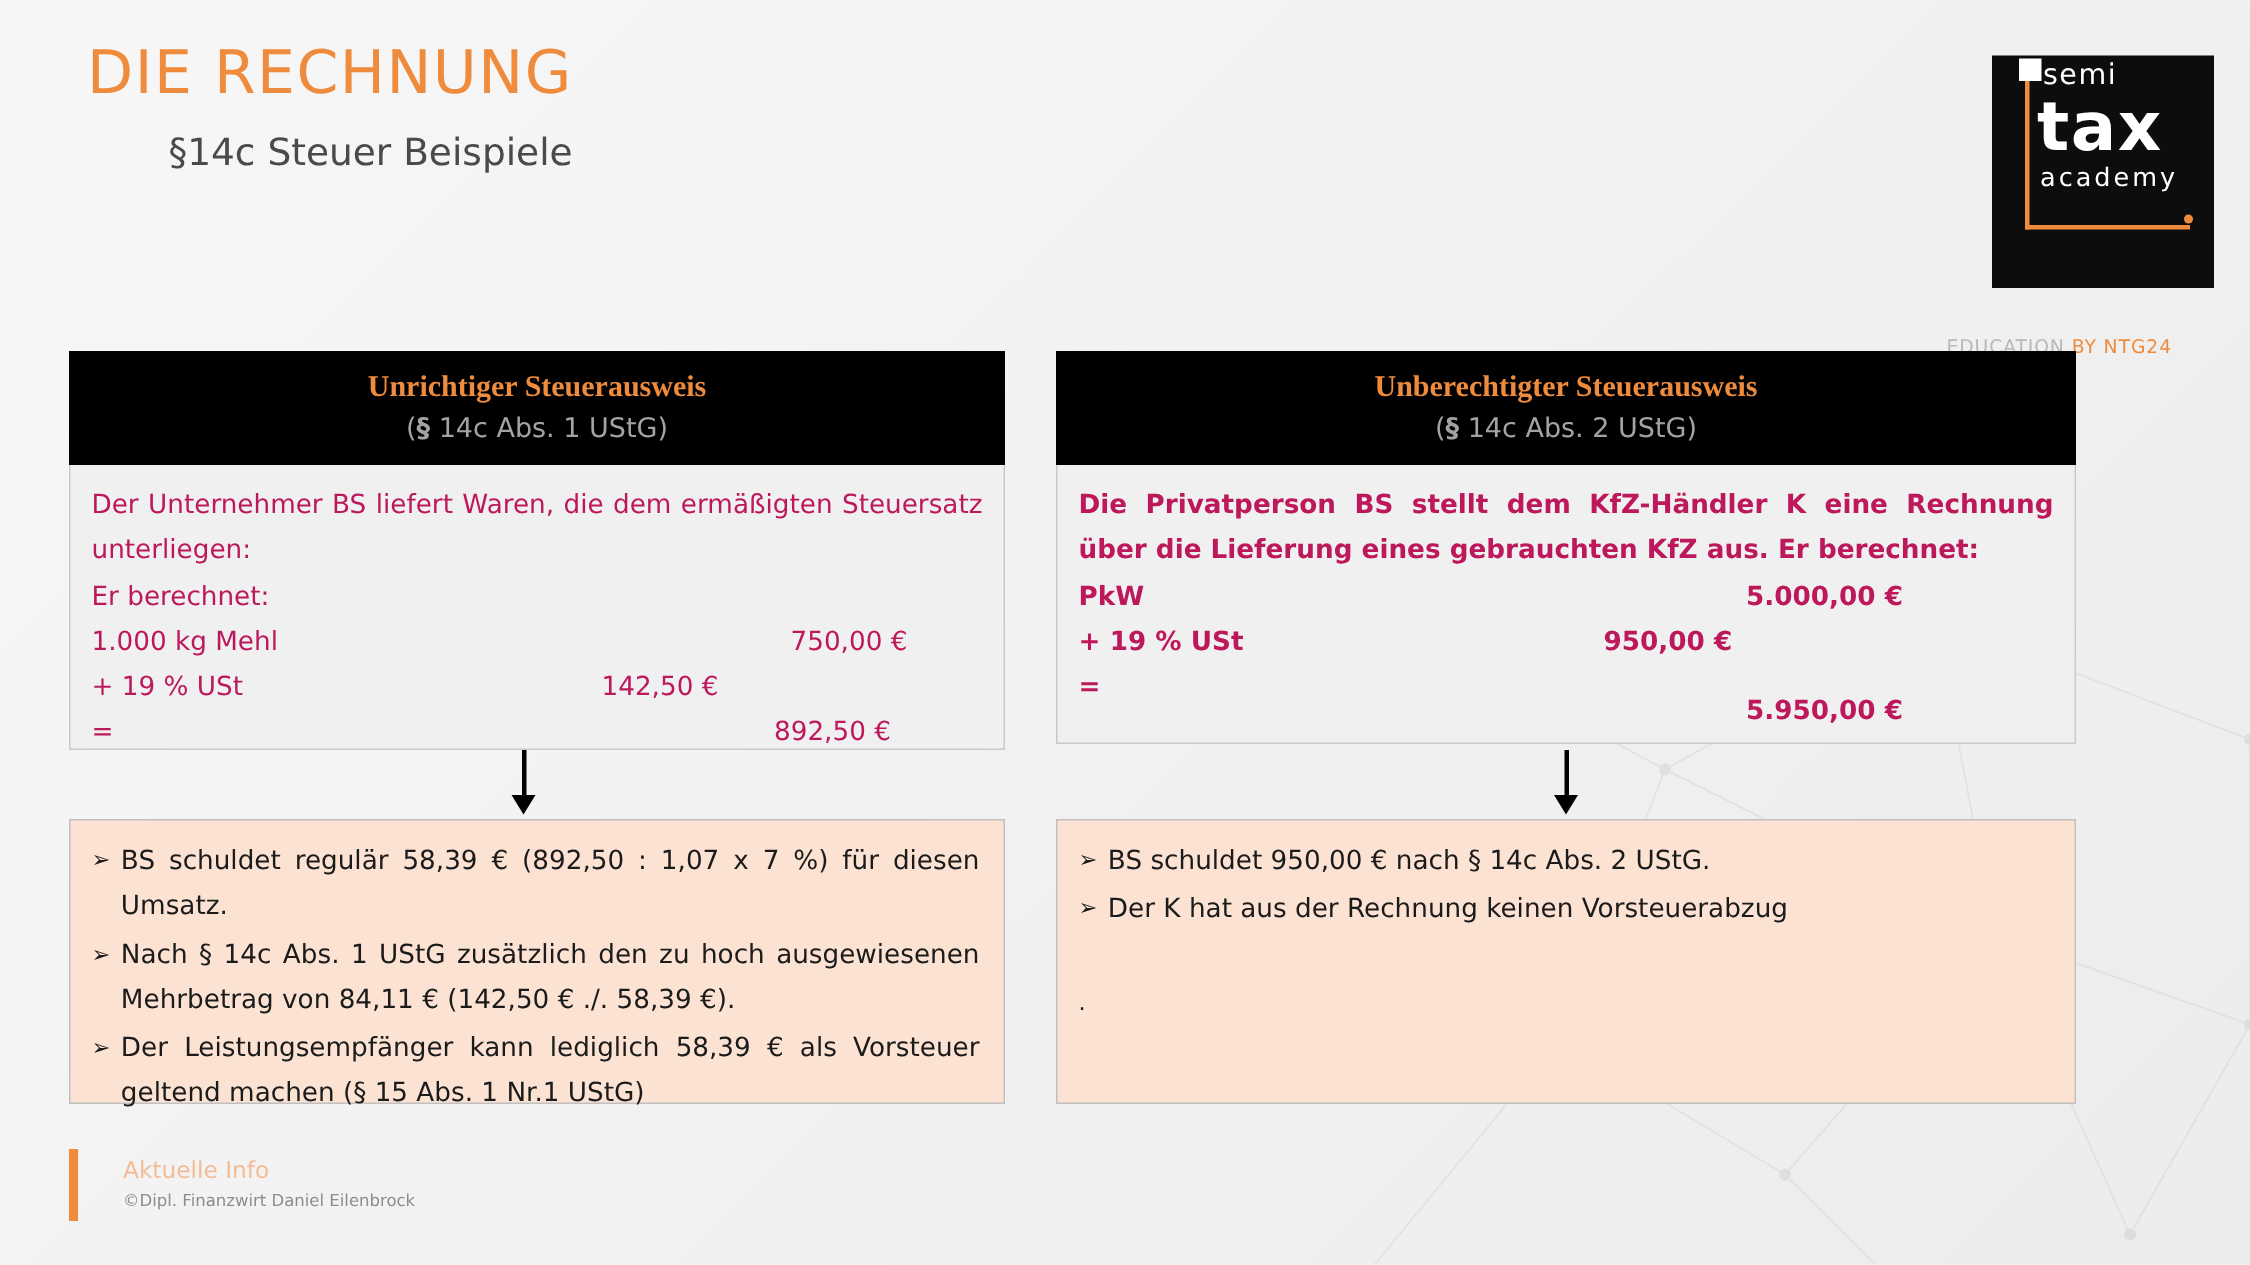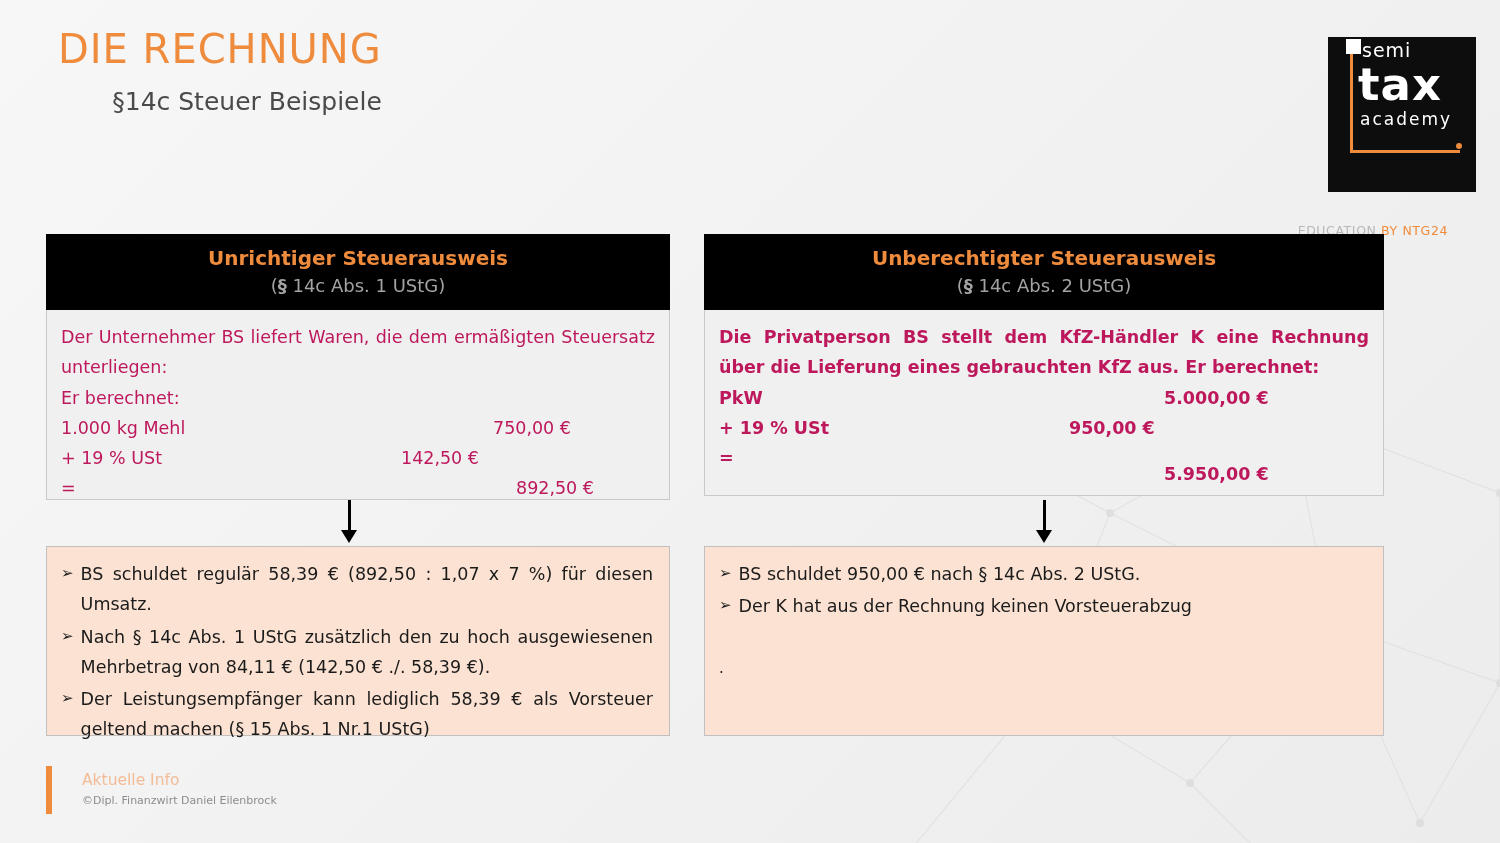--- a/index.html
+++ b/index.html
@@ -154,20 +154,21 @@
     color: #ef8b3c;
     text-align: center;
     padding: 10px 6px 12px 6px;
     border: 1px solid #000;
     box-sizing: border-box;
   }
   .card-head .h1 {
     font-size: 20px;
     font-weight: bold;
     line-height: 1.3;
+    font-family: Liberation Serif, serif;
   }
   .card-head .h2 {
     font-size: 18px;
     font-weight: 400;
     color: #a3a3a3;
     line-height: 1.3;
     margin-top: 3px;
   }
   .card-head .h2 .para { font-weight: bold; }
 
@@ -179,21 +180,21 @@
     padding: 12px 14px 12px 14px;
     font-size: 17.5px;
     color: #be185d;
     line-height: 1.72;
   }
   .just { text-align: justify; text-align-last: left; }
   .left-body { height: 190px; }
   .right-body { height: 186px; font-weight: bold; }
 
   
-  .amtA { position: absolute; left: 432px; }
+  .amtA { position: absolute; left: 466px; }
   .amtB { position: absolute; left: 340px; }
   .amtC { position: absolute; left: 455px; }
   .posrow { position: relative; height: 30px; }
 
   .amtD { position: absolute; left: 445px; }
   .amtE { position: absolute; left: 350px; }
   .amtF { position: absolute; left: 445px; margin-top: 16px; }
 
   
   .arrow-wrap {

